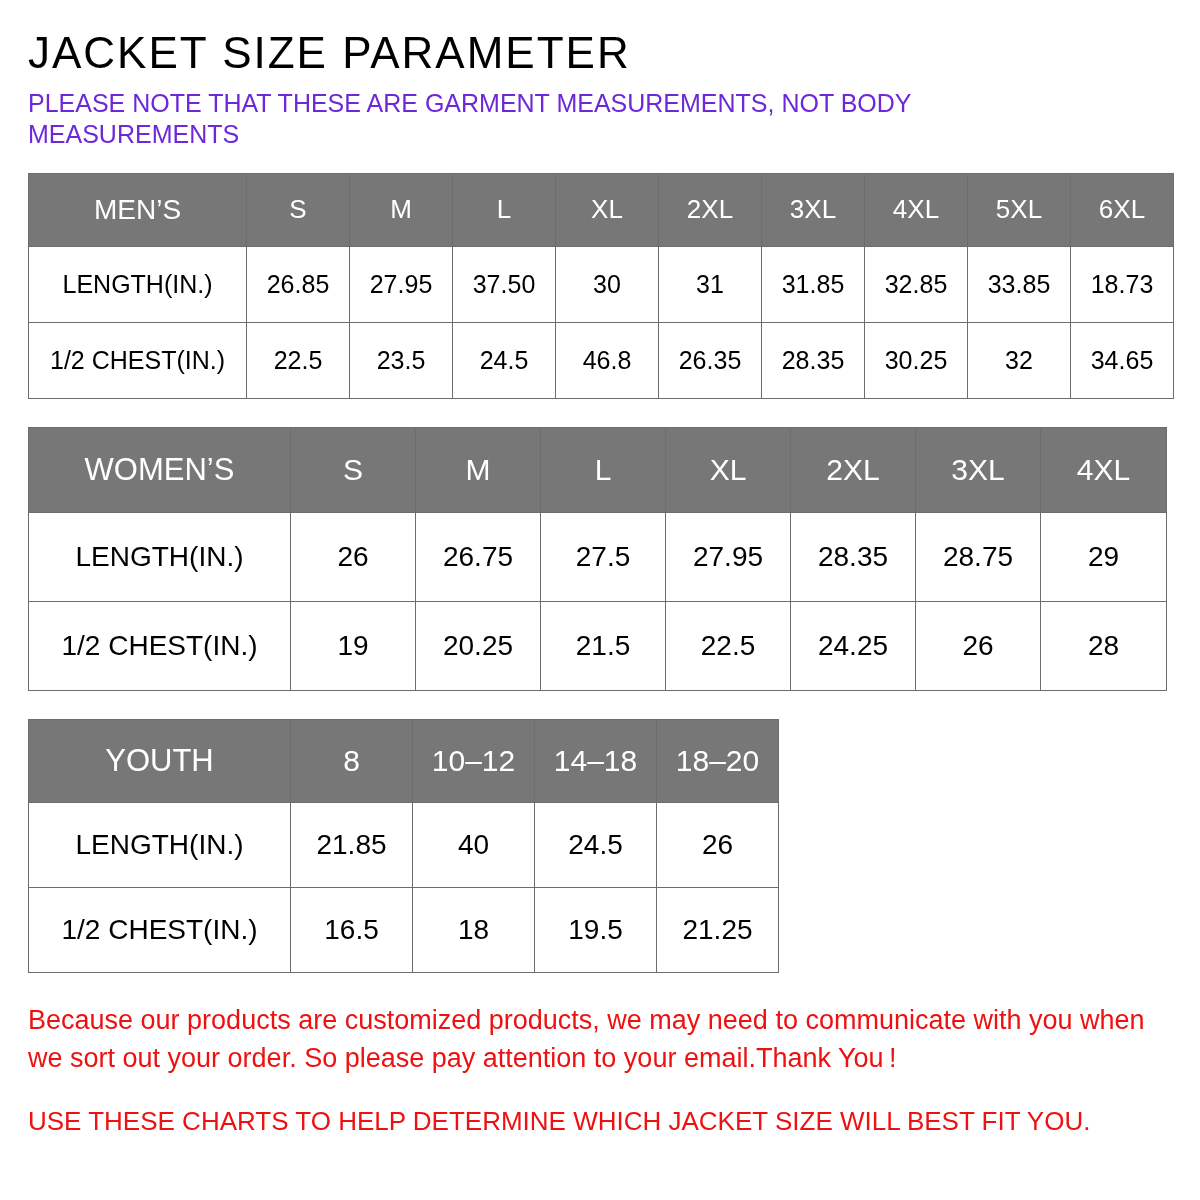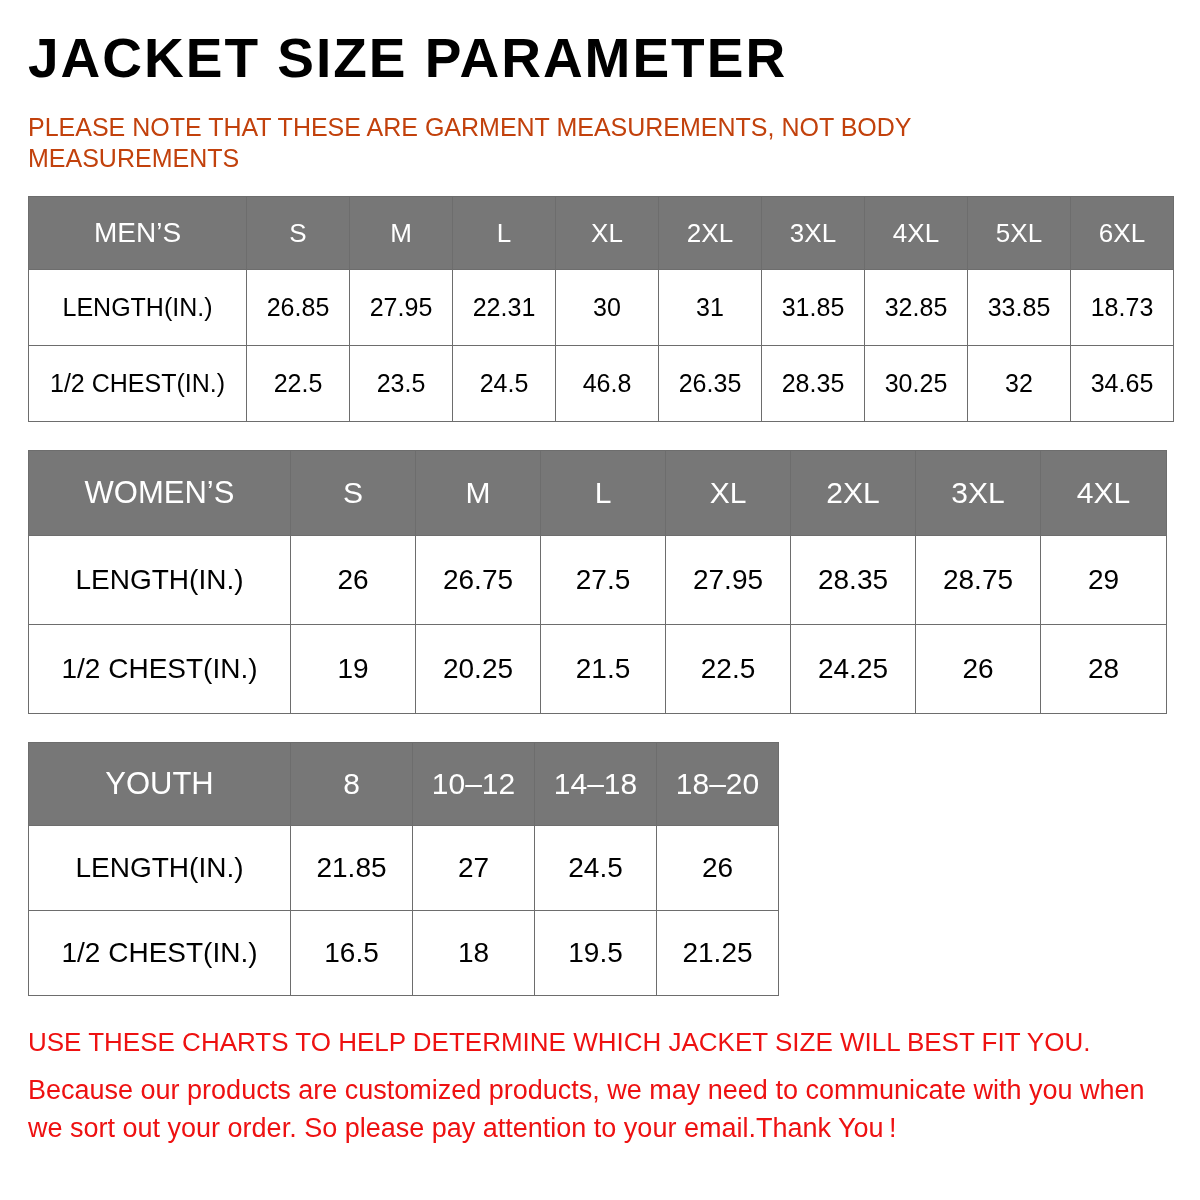--- a/index.html
+++ b/index.html
@@ -15,29 +15,29 @@
     overflow: hidden;
   }
   .page {
     position: relative;
     width: 1200px;
     height: 1200px;
     box-sizing: border-box;
     padding: 24px 28px 0 28px;
   }
   .title {
-    font-size: 55px;
-    font-weight: bold;
+    font-size: 44px;
+    font-weight: normal;
     letter-spacing: 2px;
     line-height: 1.05;
-    margin: 6px 0 24px 0;
+    margin: 6px 0 12px 0;
     color: #000;
   }
   .note {
-    color: #c2410c;
+    color: #6d28d9;
     font-size: 25px;
     line-height: 1.25;
     margin: 4px 0 22px 0;
     max-width: 1000px;
   }
   table.sizechart {
     border-collapse: collapse;
     table-layout: fixed;
     margin-bottom: 28px;
     border: 1px solid #5a5a5a;
@@ -119,21 +119,21 @@
         <th>4XL</th>
         <th>5XL</th>
         <th>6XL</th>
       </tr>
     </thead>
     <tbody>
       <tr>
         <td class="rowlabel">LENGTH(IN.)</td>
         <td>26.85</td>
         <td>27.95</td>
-        <td>22.31</td>
+        <td>37.50</td>
         <td>30</td>
         <td>31</td>
         <td>31.85</td>
         <td>32.85</td>
         <td>33.85</td>
         <td>18.73</td>
       </tr>
       <tr>
         <td class="rowlabel">1/2 CHEST(IN.)</td>
         <td>22.5</td>
@@ -210,30 +210,30 @@
         <th>8</th>
         <th>10–12</th>
         <th>14–18</th>
         <th>18–20</th>
       </tr>
     </thead>
     <tbody>
       <tr>
         <td>LENGTH(IN.)</td>
         <td>21.85</td>
-        <td>27</td>
+        <td>40</td>
         <td>24.5</td>
         <td>26</td>
       </tr>
       <tr>
         <td>1/2 CHEST(IN.)</td>
         <td>16.5</td>
         <td>18</td>
         <td>19.5</td>
         <td>21.25</td>
       </tr>
     </tbody>
   </table>
 
+  <p class="footer-red">Because our products are customized products, we may need to communicate with you when we sort out your order. So please pay attention to your email.Thank You !</p>
   <p class="footer-red second">USE THESE CHARTS TO HELP DETERMINE WHICH JACKET SIZE WILL BEST FIT YOU.</p>
-  <p class="footer-red">Because our products are customized products, we may need to communicate with you when we sort out your order. So please pay attention to your email.Thank You !</p>
 
 </div>
 
 </body></html>

